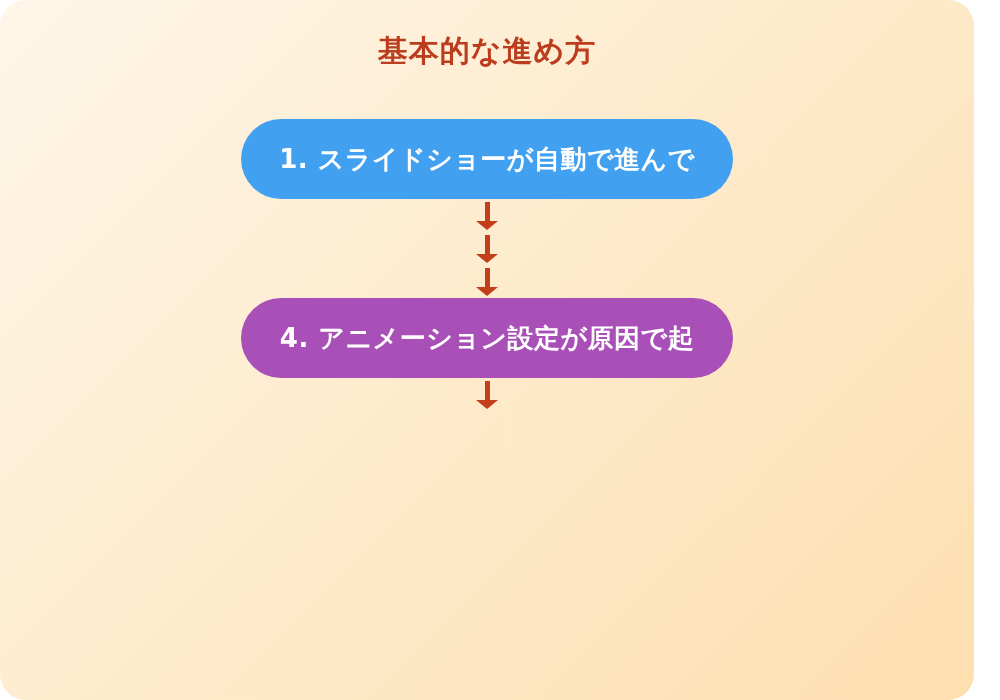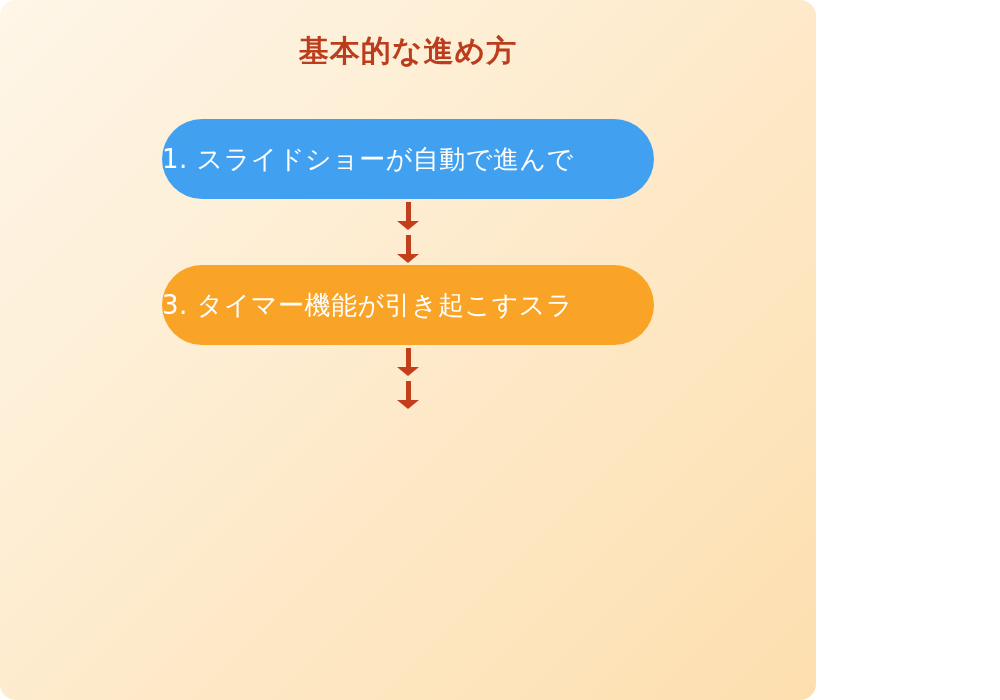--- a/index.html
+++ b/index.html
@@ -3,23 +3,23 @@
 <meta charset="utf-8">
 <style>
   html, body {
     margin: 0;
     padding: 0;
     background: #ffffff;
     font-family: "DejaVu Sans", "Liberation Sans", sans-serif;
   }
   .canvas {
     position: relative;
-    width: 816px;
+    width: 974px;
     height: 700px;
-    border-radius: 16px;
+    border-radius: 26px;
     overflow: hidden;
     background: linear-gradient(135deg, var(--bg-start, #FEF6E8) 0%, var(--bg-end, #FDDFAF) 100%);
   }
   .title {
     position: absolute;
     top: 34px;
     left: 0;
     width: 100%;
     margin: 0;
     text-align: center;
@@ -37,24 +37,24 @@
     display: flex;
     flex-direction: column;
     align-items: center;
   }
   .step {
     width: 492px;
     height: 80px;
     border-radius: 40px;
     display: flex;
     align-items: center;
-    justify-content: flex-start;
+    justify-content: center;
     color: #ffffff;
     font-size: 26px;
-    font-weight: 400;
+    font-weight: 700;
     white-space: nowrap;
     letter-spacing: 0.5px;
   }
   .arrow {
     height: 33px;
     display: flex;
     flex-direction: column;
     align-items: center;
     justify-content: center;
     padding: 2px 0;
@@ -89,29 +89,29 @@
       <div class="stem"></div>
       <div class="head"></div>
     </div>
 
 
     <div class="arrow">
       <div class="stem"></div>
       <div class="head"></div>
     </div>
 
-    <div class="step" style="background: rgb(249, 163, 39);">
-      <span>3. タイマー機能が引き起こすスラ</span>
-    </div>
 
     <div class="arrow">
       <div class="stem"></div>
       <div class="head"></div>
     </div>
 
+    <div class="step" style="background: rgb(169, 79, 184);">
+      <span>4. アニメーション設定が原因で起</span>
+    </div>
 
     <div class="arrow">
       <div class="stem"></div>
       <div class="head"></div>
     </div>
 
 
   </div>
 </div>
 

